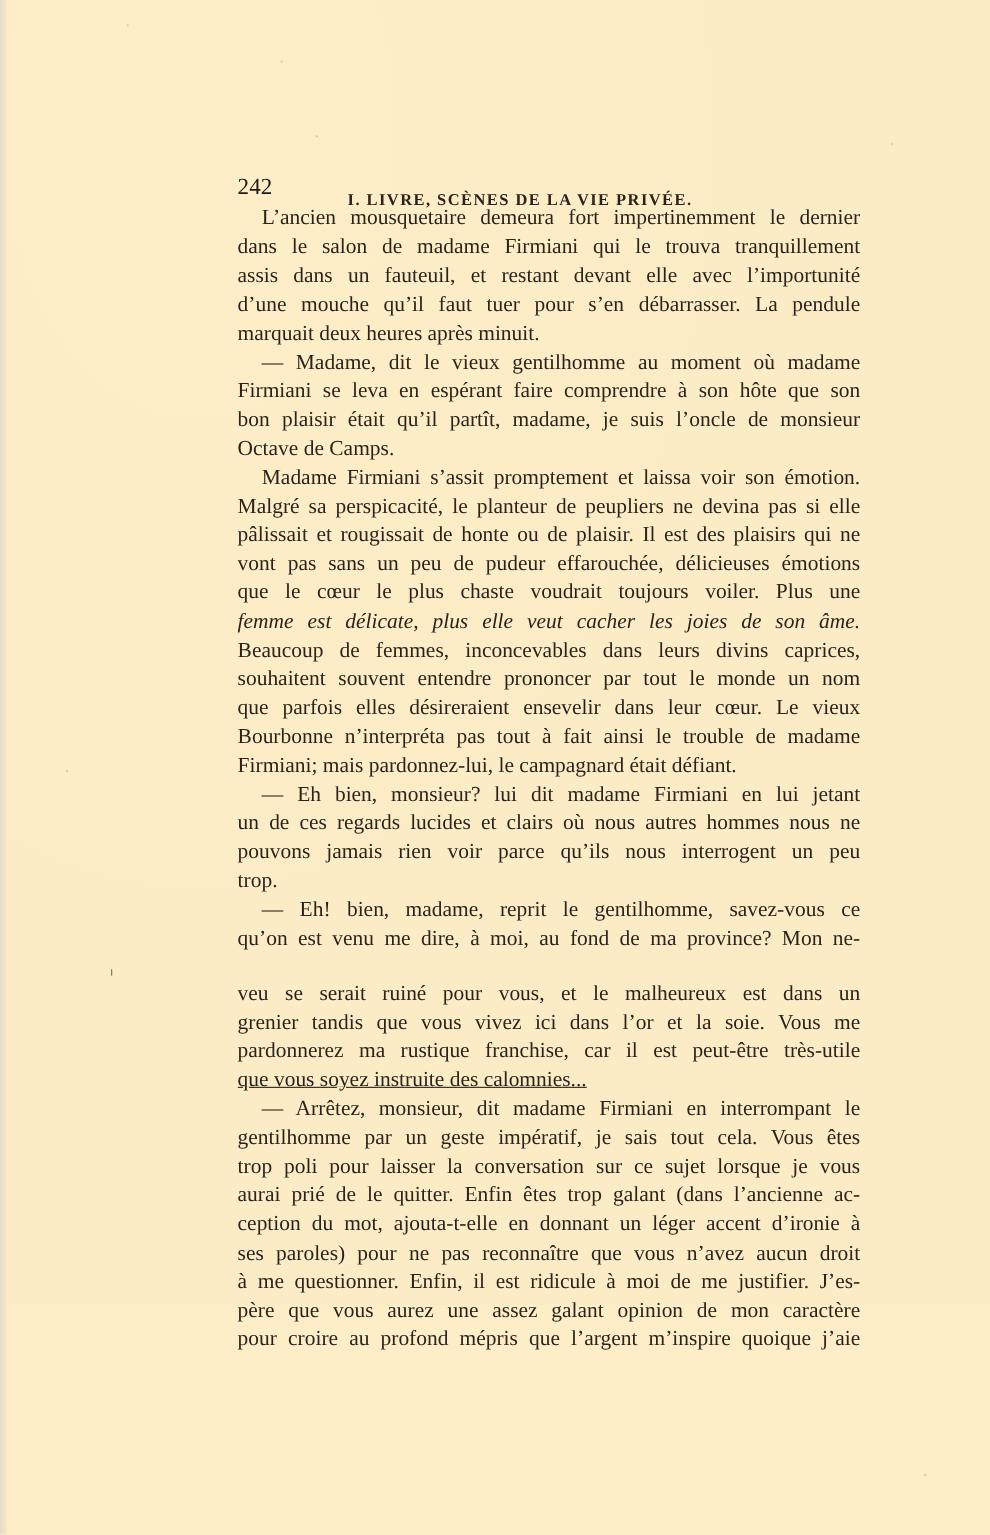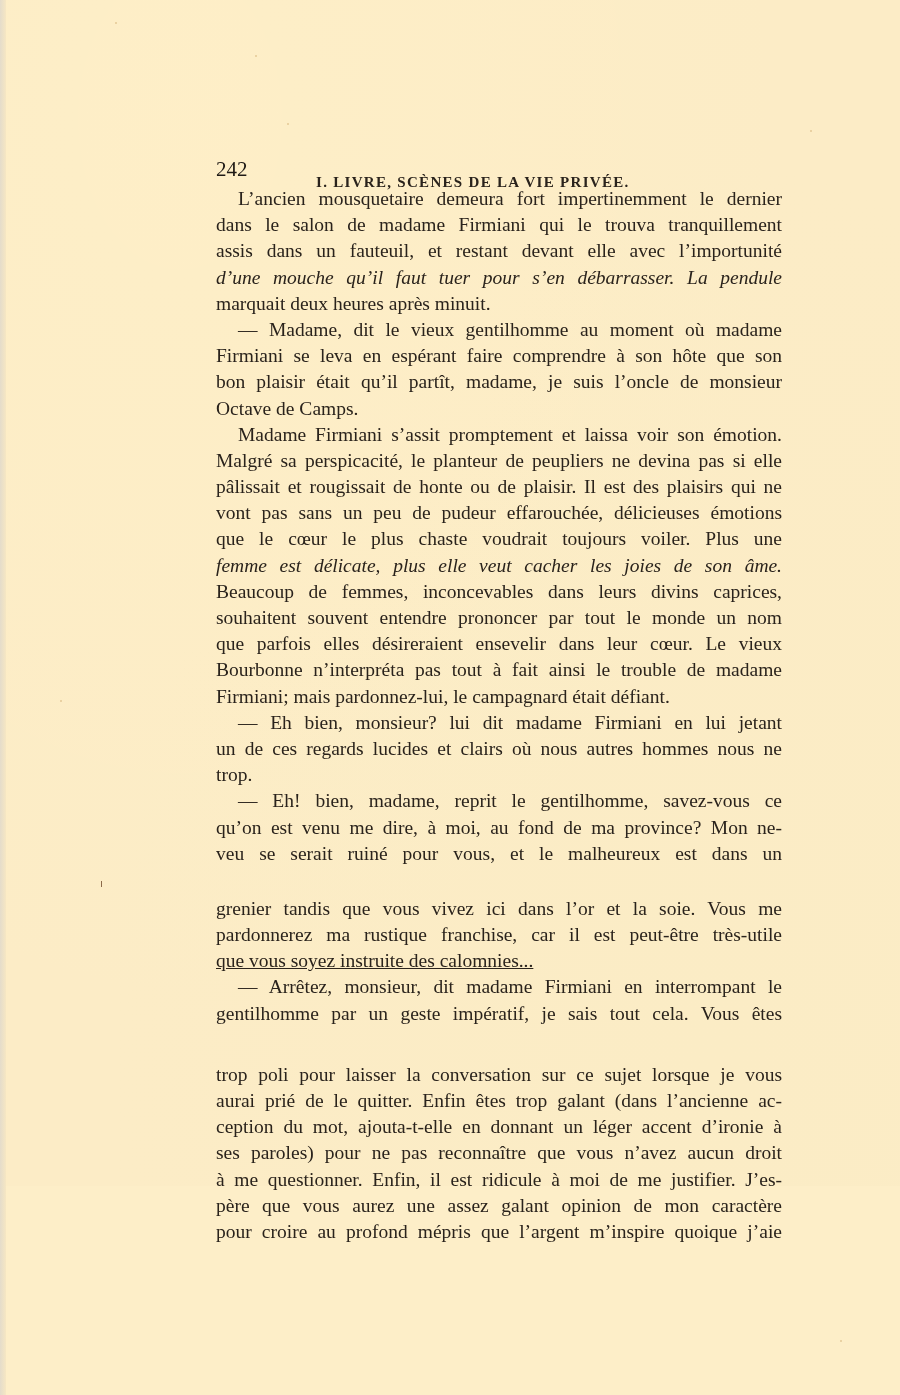--- a/index.html
+++ b/index.html
@@ -118,21 +118,21 @@
     <span class="page-number">242</span>
     <span class="running-head">I. LIVRE, SCÈNES DE LA VIE PRIVÉE.</span>
   </div>
 
   <div class="body-text">
 
     <div class="paragraph">
       <span class="line indent" style="white-space: normal; overflow: hidden;">L’ancien mousquetaire demeura fort impertinemment le dernier</span>
       <span class="line" style="white-space: normal; overflow: hidden;">dans le salon de madame Firmiani qui le trouva tranquillement</span>
       <span class="line" style="white-space: normal; overflow: hidden;">assis dans un fauteuil, et restant devant elle avec l’importunité</span>
-      <span class="line" style="white-space: normal; overflow: hidden; font-style: italic;">d’une mouche qu’il faut tuer pour s’en débarrasser. La pendule</span>
+      <span class="line" style="white-space: normal; overflow: hidden;">d’une mouche qu’il faut tuer pour s’en débarrasser. La pendule</span>
       <span class="line last" style="white-space: normal; overflow: hidden;">marquait deux heures après minuit.</span>
     </div>
 
     <div class="paragraph">
       <span class="line indent" style="white-space: normal; overflow: hidden;">— Madame, dit le vieux gentilhomme au moment où madame</span>
       <span class="line" style="white-space: normal; overflow: hidden;">Firmiani se leva en espérant faire comprendre à son hôte que son</span>
       <span class="line" style="white-space: normal; overflow: hidden;">bon plaisir était qu’il partît, madame, je suis l’oncle de monsieur</span>
       <span class="line last" style="white-space: normal; overflow: hidden;">Octave de Camps.</span>
     </div>
 
@@ -146,36 +146,37 @@
       <span class="line" style="white-space: normal; overflow: hidden;">Beaucoup de femmes, inconcevables dans leurs divins caprices,</span>
       <span class="line" style="white-space: normal; overflow: hidden;">souhaitent souvent entendre prononcer par tout le monde un nom</span>
       <span class="line" style="white-space: normal; overflow: hidden;">que parfois elles désireraient ensevelir dans leur cœur. Le vieux</span>
       <span class="line" style="white-space: normal; overflow: hidden;">Bourbonne n’interpréta pas tout à fait ainsi le trouble de madame</span>
       <span class="line last" style="white-space: normal; overflow: hidden;">Firmiani; mais pardonnez-lui, le campagnard était défiant.</span>
     </div>
 
     <div class="paragraph">
       <span class="line indent" style="white-space: normal; overflow: hidden;">— Eh bien, monsieur? lui dit madame Firmiani en lui jetant</span>
       <span class="line" style="white-space: normal; overflow: hidden;">un de ces regards lucides et clairs où nous autres hommes nous ne</span>
+      <span class="line" style="white-space: normal; overflow: hidden;">pouvons jamais rien voir parce qu’ils nous interrogent un peu</span>
       <span class="line last" style="white-space: normal; overflow: hidden;">trop.</span>
     </div>
 
     <div class="paragraph">
       <span class="line indent" style="white-space: normal; overflow: hidden;">— Eh! bien, madame, reprit le gentilhomme, savez-vous ce</span>
       <span class="line" style="white-space: normal; overflow: hidden;">qu’on est venu me dire, à moi, au fond de ma province? Mon ne-</span>
-      <span class="line" style="white-space: normal; overflow: hidden;">veu se serait ruiné pour vous, et le malheureux est dans un</span>
-      <span class="line" style="white-space: normal; overflow: hidden; margin-top: 29px;">grenier tandis que vous vivez ici dans l’or et la soie. Vous me</span>
+      <span class="line" style="white-space: normal; overflow: hidden; margin-top: 24px;">veu se serait ruiné pour vous, et le malheureux est dans un</span>
+      <span class="line" style="white-space: normal; overflow: hidden;">grenier tandis que vous vivez ici dans l’or et la soie. Vous me</span>
       <span class="line" style="white-space: normal; overflow: hidden;">pardonnerez ma rustique franchise, car il est peut-être très-utile</span>
       <span class="line last" style="white-space: normal; overflow: hidden; text-decoration: underline;">que vous soyez instruite des calomnies...</span>
     </div>
 
     <div class="paragraph">
       <span class="line indent" style="white-space: normal; overflow: hidden;">— Arrêtez, monsieur, dit madame Firmiani en interrompant le</span>
       <span class="line" style="white-space: normal; overflow: hidden;">gentilhomme par un geste impératif, je sais tout cela. Vous êtes</span>
-      <span class="line" style="white-space: normal; overflow: hidden; margin-top: 35px;">trop poli pour laisser la conversation sur ce sujet lorsque je vous</span>
+      <span class="line" style="white-space: normal; overflow: hidden;">trop poli pour laisser la conversation sur ce sujet lorsque je vous</span>
       <span class="line" style="white-space: normal; overflow: hidden;">aurai prié de le quitter. Enfin êtes trop galant (dans l’ancienne ac-</span>
       <span class="line" style="white-space: normal; overflow: hidden;">ception du mot, ajouta-t-elle en donnant un léger accent d’ironie à</span>
       <span class="line" style="white-space: normal; overflow: hidden;">ses paroles) pour ne pas reconnaître que vous n’avez aucun droit</span>
       <span class="line" style="white-space: normal; overflow: hidden;">à me questionner. Enfin, il est ridicule à moi de me justifier. J’es-</span>
       <span class="line" style="white-space: normal; overflow: hidden;">père que vous aurez une assez galant opinion de mon caractère</span>
       <span class="line" style="white-space: normal; overflow: hidden;">pour croire au profond mépris que l’argent m’inspire quoique j’aie</span>
     </div>
   </div>
 </div>
 

